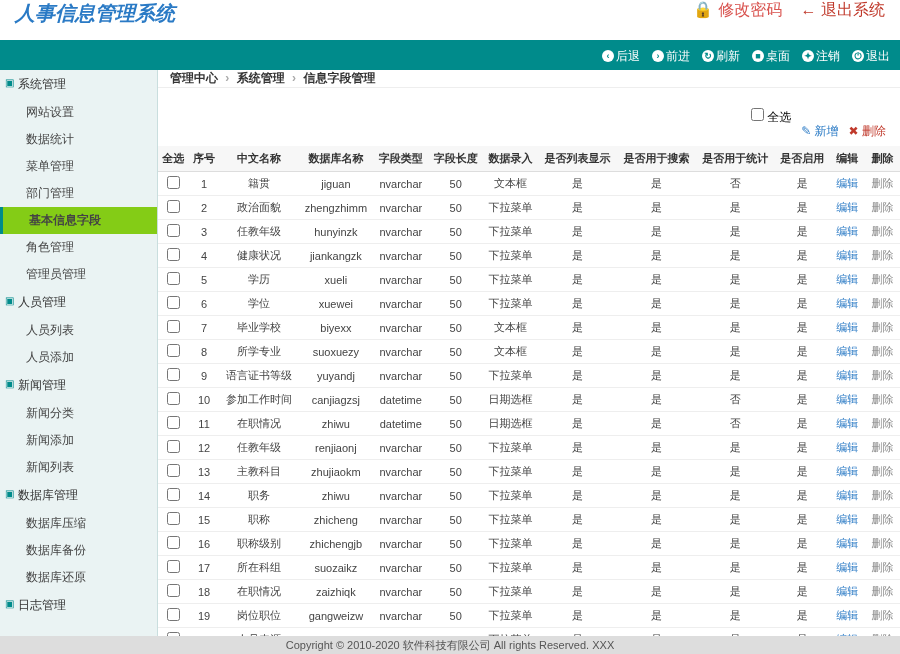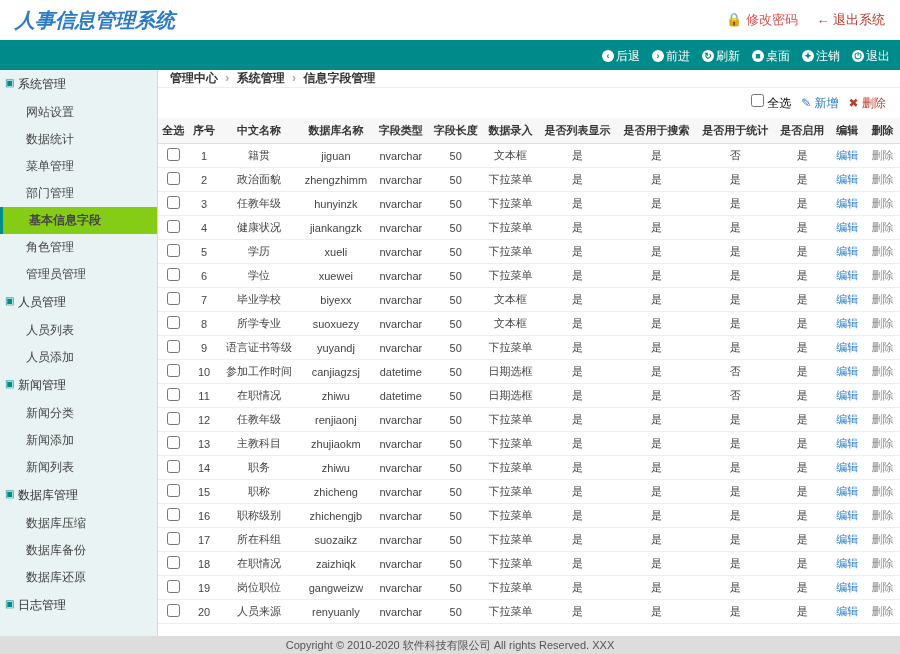--- a/index.html
+++ b/index.html
@@ -1,34 +1,34 @@
 <!DOCTYPE html>
 <html><head>
 <meta charset="utf-8">
 <style>
 * { margin: 0; padding: 0; box-sizing: border-box; }
 body { font-family: "Microsoft YaHei", Arial, sans-serif; font-size: 12px; background: #f5f5f5; width: 900px; height: 654px; overflow: hidden; }
-.header { height: 42px; background: #fff; border-bottom: 2px solid #008b8b; display: flex; align-items: center; justify-content: space-between; padding: 0 15px; }
+.header { height: 42px; background: #fff; border-bottom: 2px solid #008b8b; display: flex; align-items: flex-start; justify-content: space-between; padding: 0 15px; }
 .logo { font-size: 20px; font-weight: bold; color: #2a7ac5; font-style: italic; }
-.header-right a { color: #d9534f; margin-left: 15px; text-decoration: none; font-size: 13px; }
+.header-right a { color: #d9534f; margin-left: 15px; text-decoration: none; font-size: 16px; }
 .header-right .exit { color: #c0392b; }
 .toolbar { height: 28px; background: #008b8b; display: flex; justify-content: flex-end; align-items: center; padding: 0 10px; gap: 12px; }
 .toolbar a { color: #fff; text-decoration: none; font-size: 12px; display: flex; align-items: center; gap: 2px; }
 .toolbar .tb-ico { display:inline-block; width:12px; height:12px; border-radius:50%; background:#fff; color:#008b8b; font-size:9px; line-height:12px; text-align:center; font-weight:bold;}
 .body { display: flex; height: calc(100% - 70px - 18px); }
 .sidebar { width: 158px; background: #eaf3f3; border-right: 1px solid #c9dede; overflow-y: auto; }
 .nav-group { padding: 6px 10px 6px 18px; color: #333; cursor: pointer; position: relative; }
 .nav-group::before { content: "▣"; position: absolute; left: 5px; color: #008b8b; font-size: 10px; top: 7px; }
 .nav-item { padding: 5px 10px 5px 26px; color: #444; cursor: pointer; }
 .nav-item.active { background: #84cc16; border-left: 3px solid #008b8b; font-weight: bold; }
 .main { flex: 1; background: #fff; overflow: auto; display: flex; flex-direction: column; }
 .breadcrumb { padding: 0 12px; font-size: 12px; color: #333; font-weight: bold; border-bottom: 1px solid #eee; }
 .breadcrumb .sep { color: #aaa; margin: 0 4px; }
 .actions-bar { display: flex; justify-content: flex-end; padding: 6px 14px; gap: 10px; align-items: center; font-size: 12px; }
-.actions-bar a { color: #c0392b; text-decoration: none; }
+.actions-bar a { color: #c0392b; text-decoration: none; margin-top: 29px; }
 .actions-bar .add { color: #2a7ac5; }
 .tbl { width: 100%; border-collapse: collapse; font-size: 11px; }
 .tbl th { background: #f7f7f7; padding: 5px 3px; border-bottom: 1px solid #ddd; font-weight: bold; text-align: center; color: #333; white-space: nowrap; }
 .tbl td { padding: 4px 3px; border-bottom: 1px solid #eee; text-align: center; color: #444; white-space: nowrap; }
 .tbl td a { color: #2a7ac5; text-decoration: none; margin: 0 2px; }
 .tbl .del-link { color: #888; }
 .footer { height: 32px; background: #ddd; text-align: center; font-size: 11px; line-height: 18px; color: #555; }
 input[type=checkbox] { width: 13px; height: 13px; }
 </style>
 </head>

